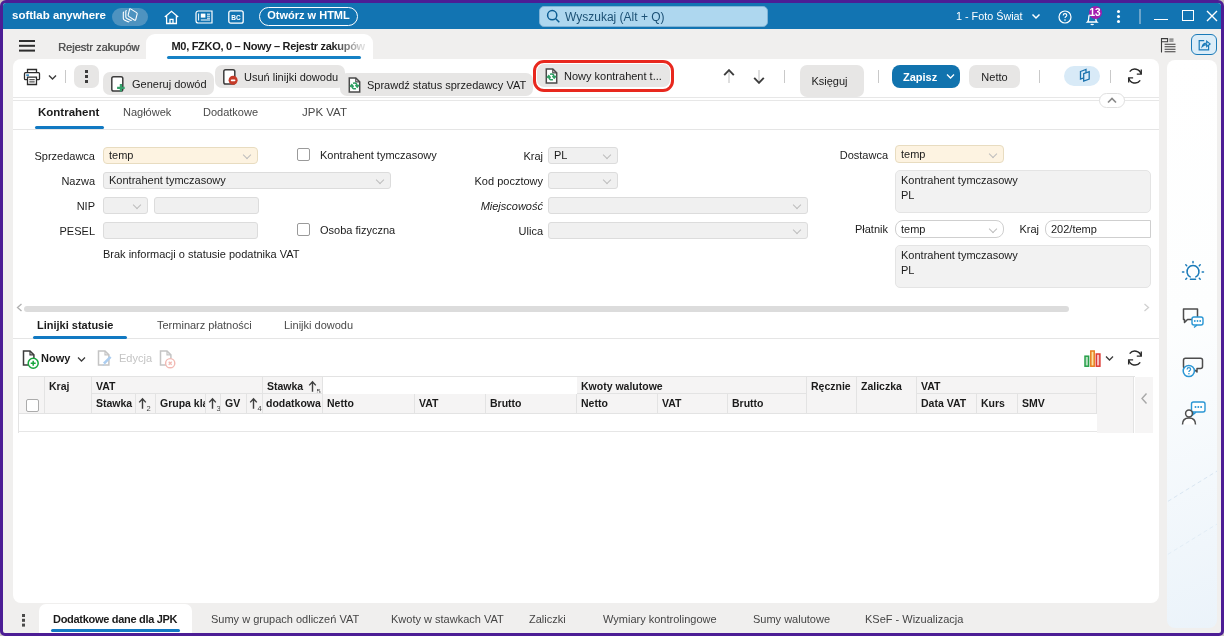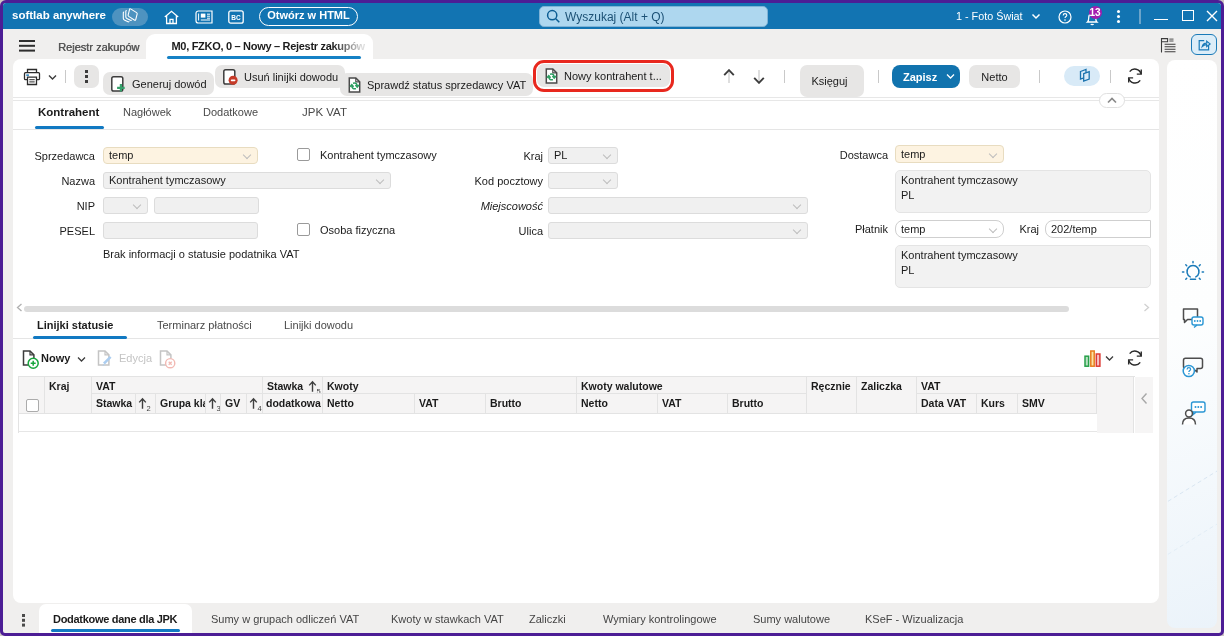--- a/index.html
+++ b/index.html
@@ -310,21 +310,20 @@
           </svg>
         </div>
       <div class="hc hb" style="left:245px;top:1px;width:43px;height:17px;padding-top:2.5px;border-right:none;">Stawka</div>
       <div class="hc" style="left:288px;top:1px;width:17px;height:17px;">
           <svg width="14" height="15" viewBox="0 0 14 15" fill="none" style="position:absolute;left:2px;top:2px;">
             <path d="M4.5 12.8 V3.2 M1.2 6.4 L4.5 2.8 L7.8 6.4" stroke="#3f3f3f" stroke-width="1.4"></path>
             <text x="8.6" y="14.5" font-size="7.5" fill="#3f3f3f" font-family="Liberation Sans">5</text>
           </svg>
         </div>
       <div class="hc hb" style="left:245px;top:18px;width:60px;height:19px;padding-top:3px;border-bottom:none;padding-left:3px;">dodatkowa</div>
-      <div class="hc hb" style="left:305px;top:1px;width:254px;height:17px;padding-top:2.5px;">Kwoty</div>
       <div class="hc hb" style="left:305px;top:18px;width:92px;height:19px;padding-top:3px;border-bottom:none;">Netto</div>
       <div class="hc hb" style="left:397px;top:18px;width:71px;height:19px;padding-top:3px;border-bottom:none;">VAT</div>
       <div class="hc hb" style="left:468px;top:18px;width:91px;height:19px;padding-top:3px;border-bottom:none;">Brutto</div>
       <div class="hc hb" style="left:559px;top:1px;width:230px;height:17px;padding-top:2.5px;">Kwoty walutowe</div>
       <div class="hc hb" style="left:559px;top:18px;width:81px;height:19px;padding-top:3px;border-bottom:none;">Netto</div>
       <div class="hc hb" style="left:640px;top:18px;width:70px;height:19px;padding-top:3px;border-bottom:none;">VAT</div>
       <div class="hc hb" style="left:710px;top:18px;width:79px;height:19px;padding-top:3px;border-bottom:none;">Brutto</div>
       <div class="hc hb" style="left:789px;top:1px;width:50px;height:36px;padding-top:2.5px;border-bottom:none;">Ręcznie</div>
       <div class="hc hb" style="left:839px;top:1px;width:60px;height:36px;padding-top:2.5px;border-bottom:none;">Zaliczka</div>
       <div class="hc hb" style="left:899px;top:1px;width:180px;height:17px;padding-top:2.5px;">VAT</div>

